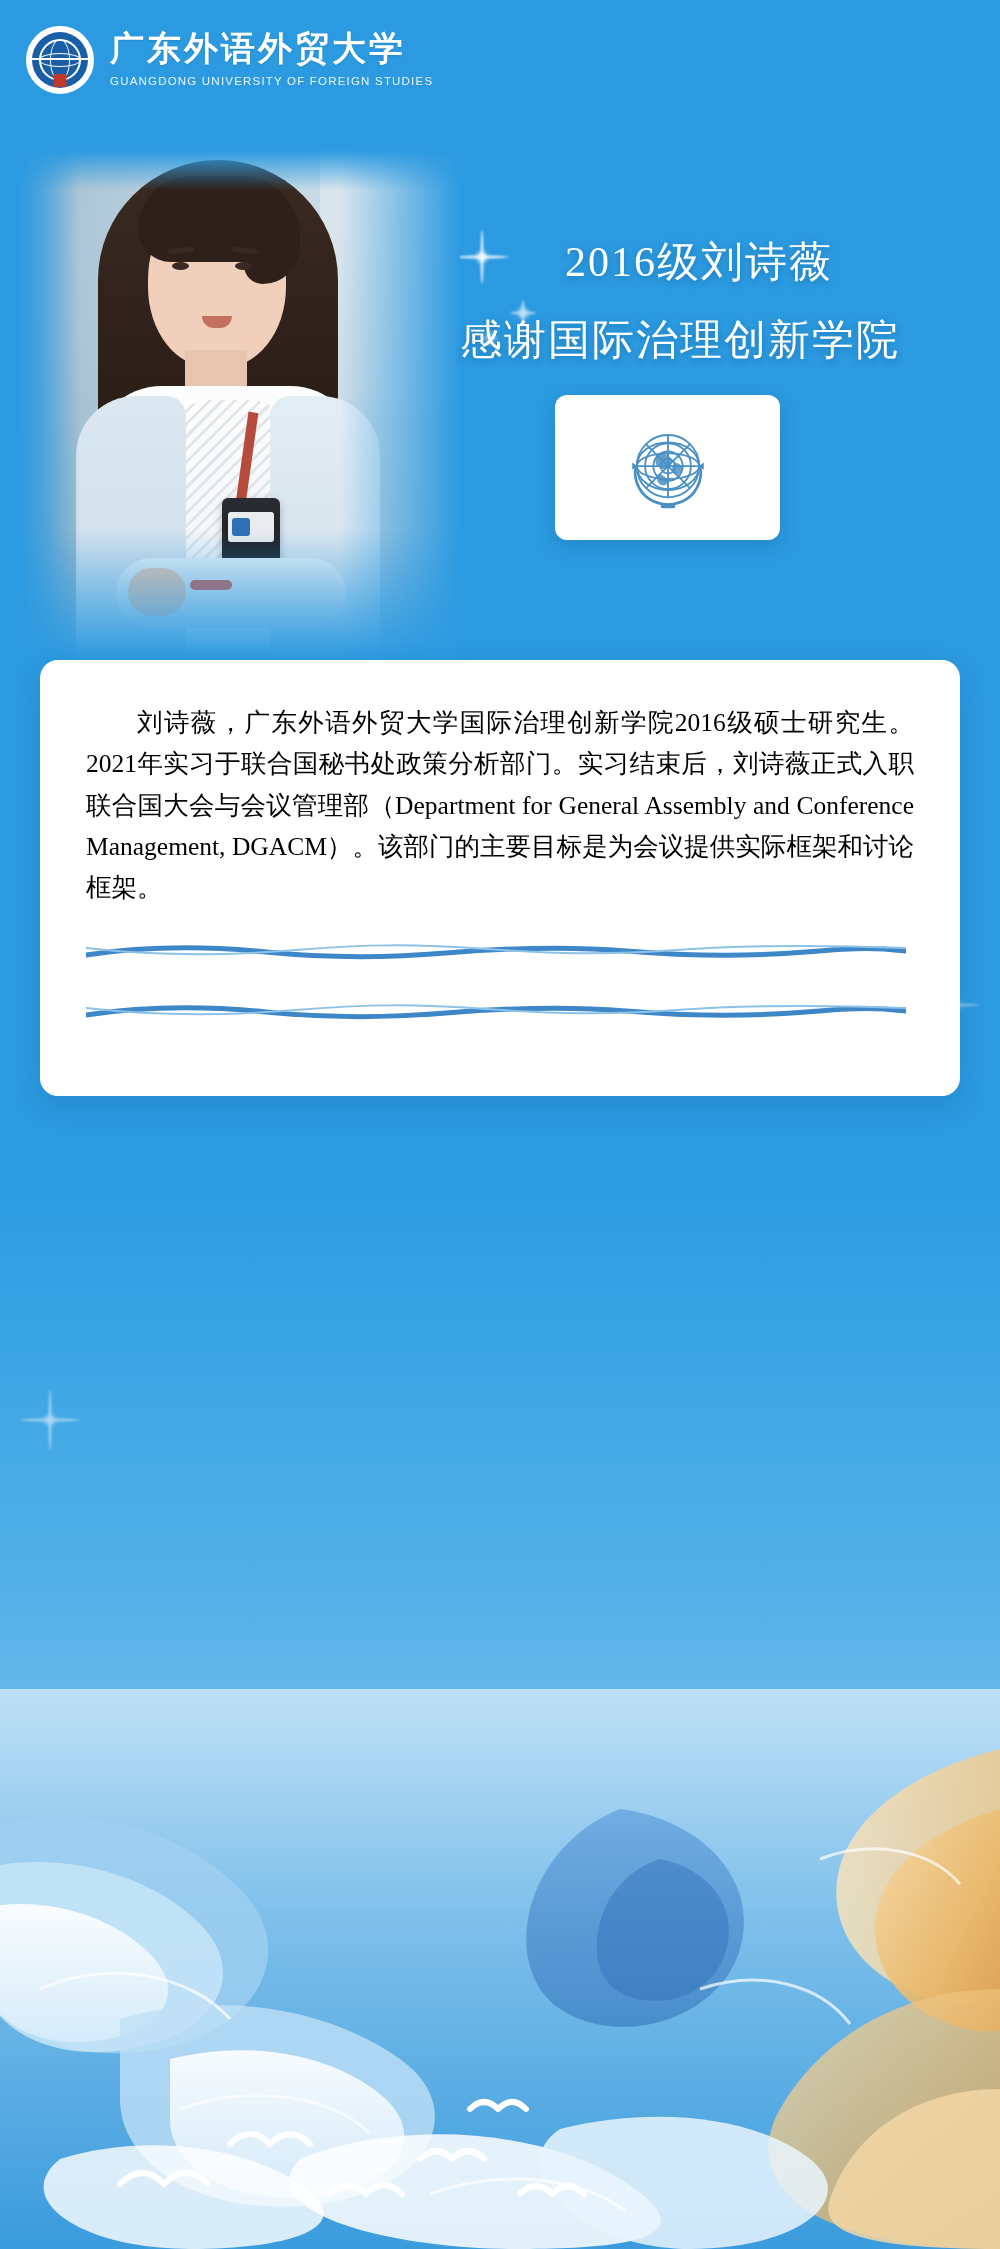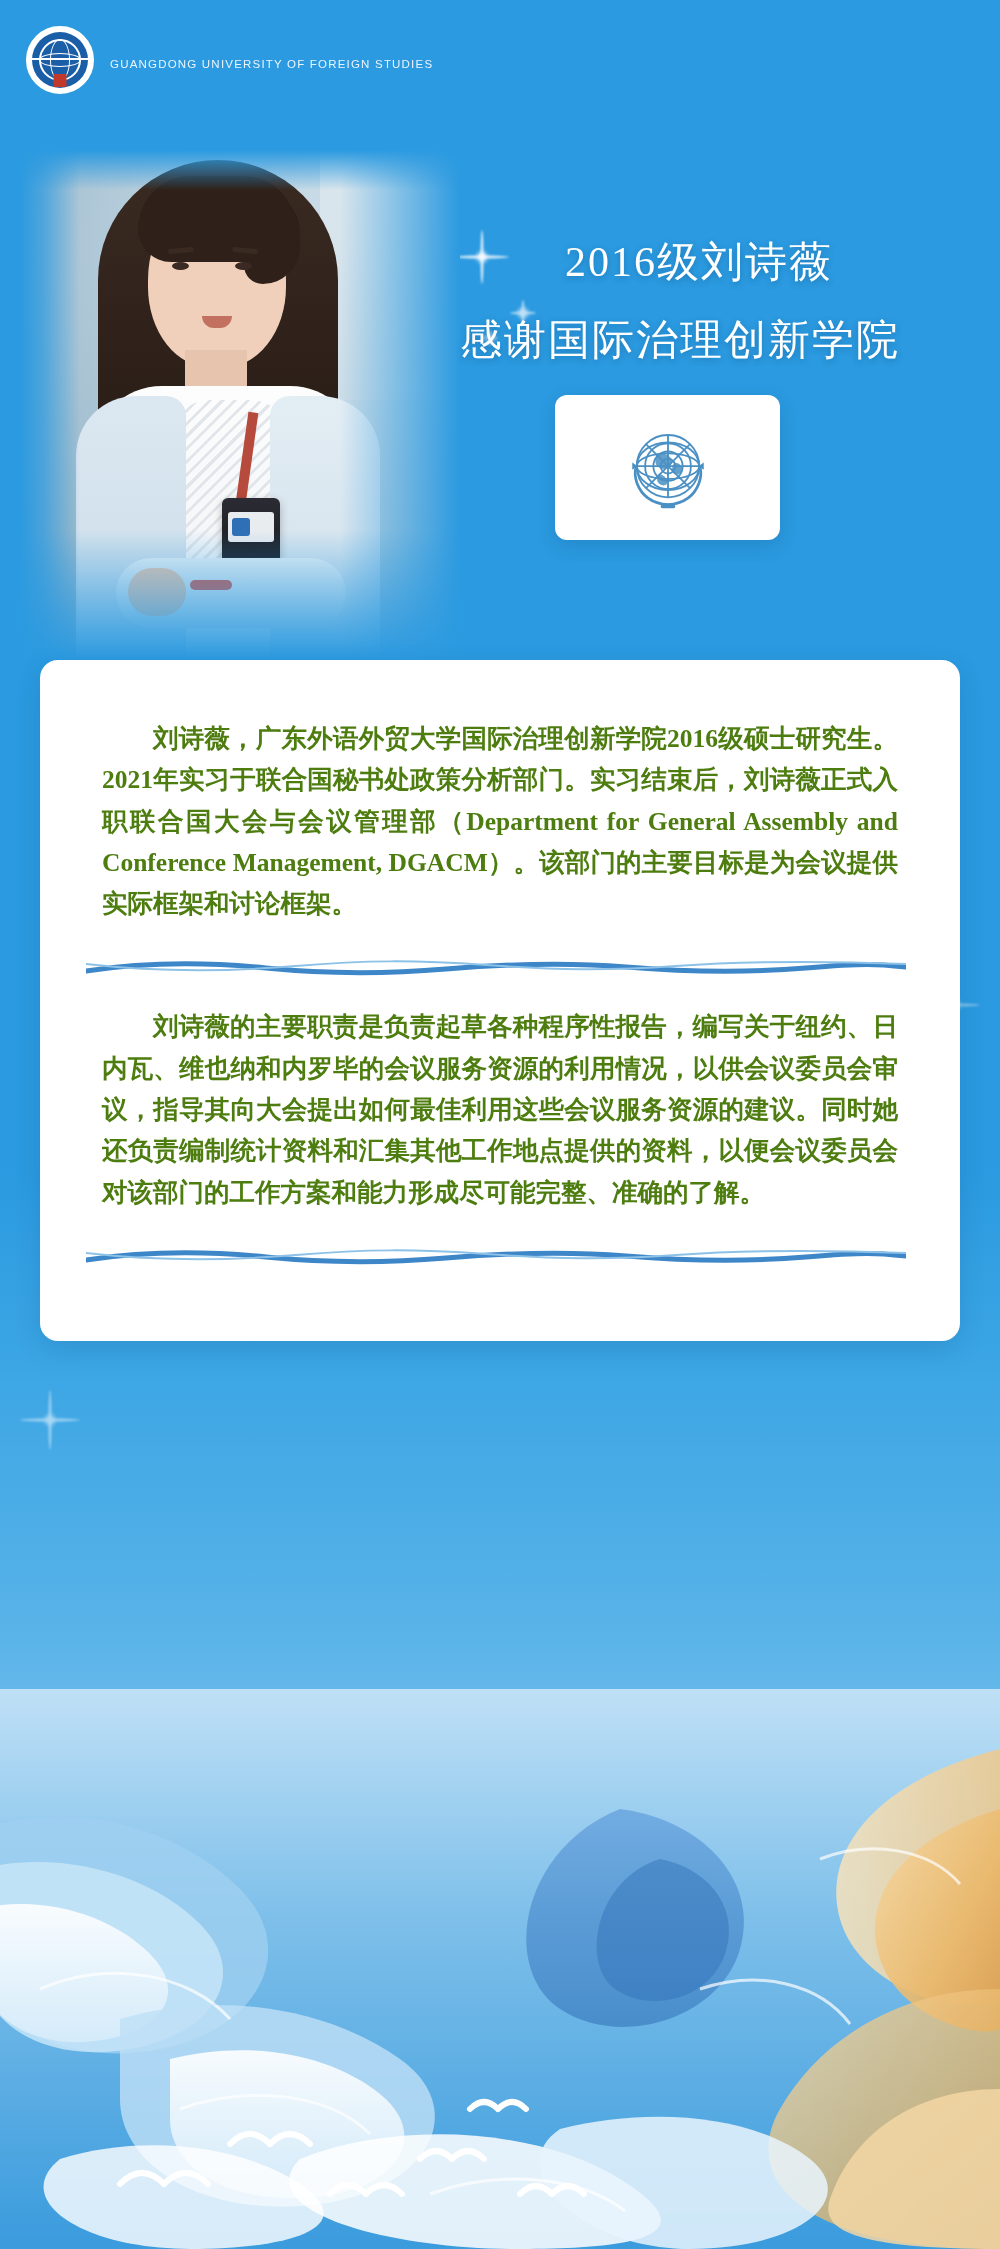--- a/index.html
+++ b/index.html
@@ -377,28 +377,27 @@
     left: 40px;
     top: 660px;
     width: 920px;
     background: #ffffff;
     border-radius: 18px;
     box-shadow: 0 10px 26px rgba(10,60,110,.16);
     padding: 42px 46px 46px 46px;
     box-sizing: border-box;
   }
   .para {
-    color: #4d7c0f;
+    color: #000000;
     font-size: 25.5px;
     line-height: 1.62;
     text-align: justify;
     text-indent: 2em;
     font-family: "Liberation Serif", serif;
-    margin: 16px;
-    font-weight: bold;
+    margin: 0;
   }
   .divider {
     position: relative;
     height: 34px;
     margin: 26px 0 22px 0;
   }
   .divider .wave {
     position: absolute;
     left: 0; right: 0;
     top: 10px;
@@ -421,20 +420,21 @@
 <div class="poster">
 
   <div class="header">
     <div class="logo-mark">
       <div class="inner"></div>
       <div class="globe"></div>
       <div class="bar"></div>
       <div class="redseal"></div>
     </div>
     <div class="logo-text">
+      <div class="logo-cn">广东外语外贸大学</div>
       <div class="logo-en">GUANGDONG UNIVERSITY OF FOREIGN STUDIES</div>
     </div>
   </div>
 
   <div class="spark s1">
       <div class="v"></div>
       <div class="h"></div>
       <div class="core"></div>
     </div>
   <div class="spark s2">
@@ -537,21 +537,20 @@
   <div class="text-card">
     <p class="para">刘诗薇，广东外语外贸大学国际治理创新学院2016级硕士研究生。2021年实习于联合国秘书处政策分析部门。实习结束后，刘诗薇正式入职联合国大会与会议管理部（Department for General Assembly and Conference Management, DGACM）。该部门的主要目标是为会议提供实际框架和讨论框架。</p>
 
     <div class="divider">
       <svg class="wave" viewBox="0 0 820 16" preserveAspectRatio="none">
         <path d="M0 11 C 60 2, 120 2, 180 8 S 300 14, 360 9 S 480 2, 540 7 S 660 13, 720 8 S 790 4, 820 7" fill="none" stroke="#3d86c8" stroke-width="5" stroke-linecap="round"></path>
         <path d="M0 4 C 70 12, 140 12, 210 6 S 330 0, 400 5 S 520 11, 590 6 S 740 1, 820 4" fill="none" stroke="#8dc2e8" stroke-width="2" stroke-linecap="round"></path>
       </svg>
     </div>
 
-    <p class="para">刘诗薇的主要职责是负责起草各种程序性报告，编写关于纽约、日内瓦、维也纳和内罗毕的会议服务资源的利用情况，以供会议委员会审议，指导其向大会提出如何最佳利用这些会议服务资源的建议。同时她还负责编制统计资料和汇集其他工作地点提供的资料，以便会议委员会对该部门的工作方案和能力形成尽可能完整、准确的了解。</p>
 
     <div class="divider">
       <svg class="wave" viewBox="0 0 820 16" preserveAspectRatio="none">
         <path d="M0 11 C 60 2, 120 2, 180 8 S 300 14, 360 9 S 480 2, 540 7 S 660 13, 720 8 S 790 4, 820 7" fill="none" stroke="#3d86c8" stroke-width="5" stroke-linecap="round"></path>
         <path d="M0 4 C 70 12, 140 12, 210 6 S 330 0, 400 5 S 520 11, 590 6 S 740 1, 820 4" fill="none" stroke="#8dc2e8" stroke-width="2" stroke-linecap="round"></path>
       </svg>
     </div>
 
   </div>
 

